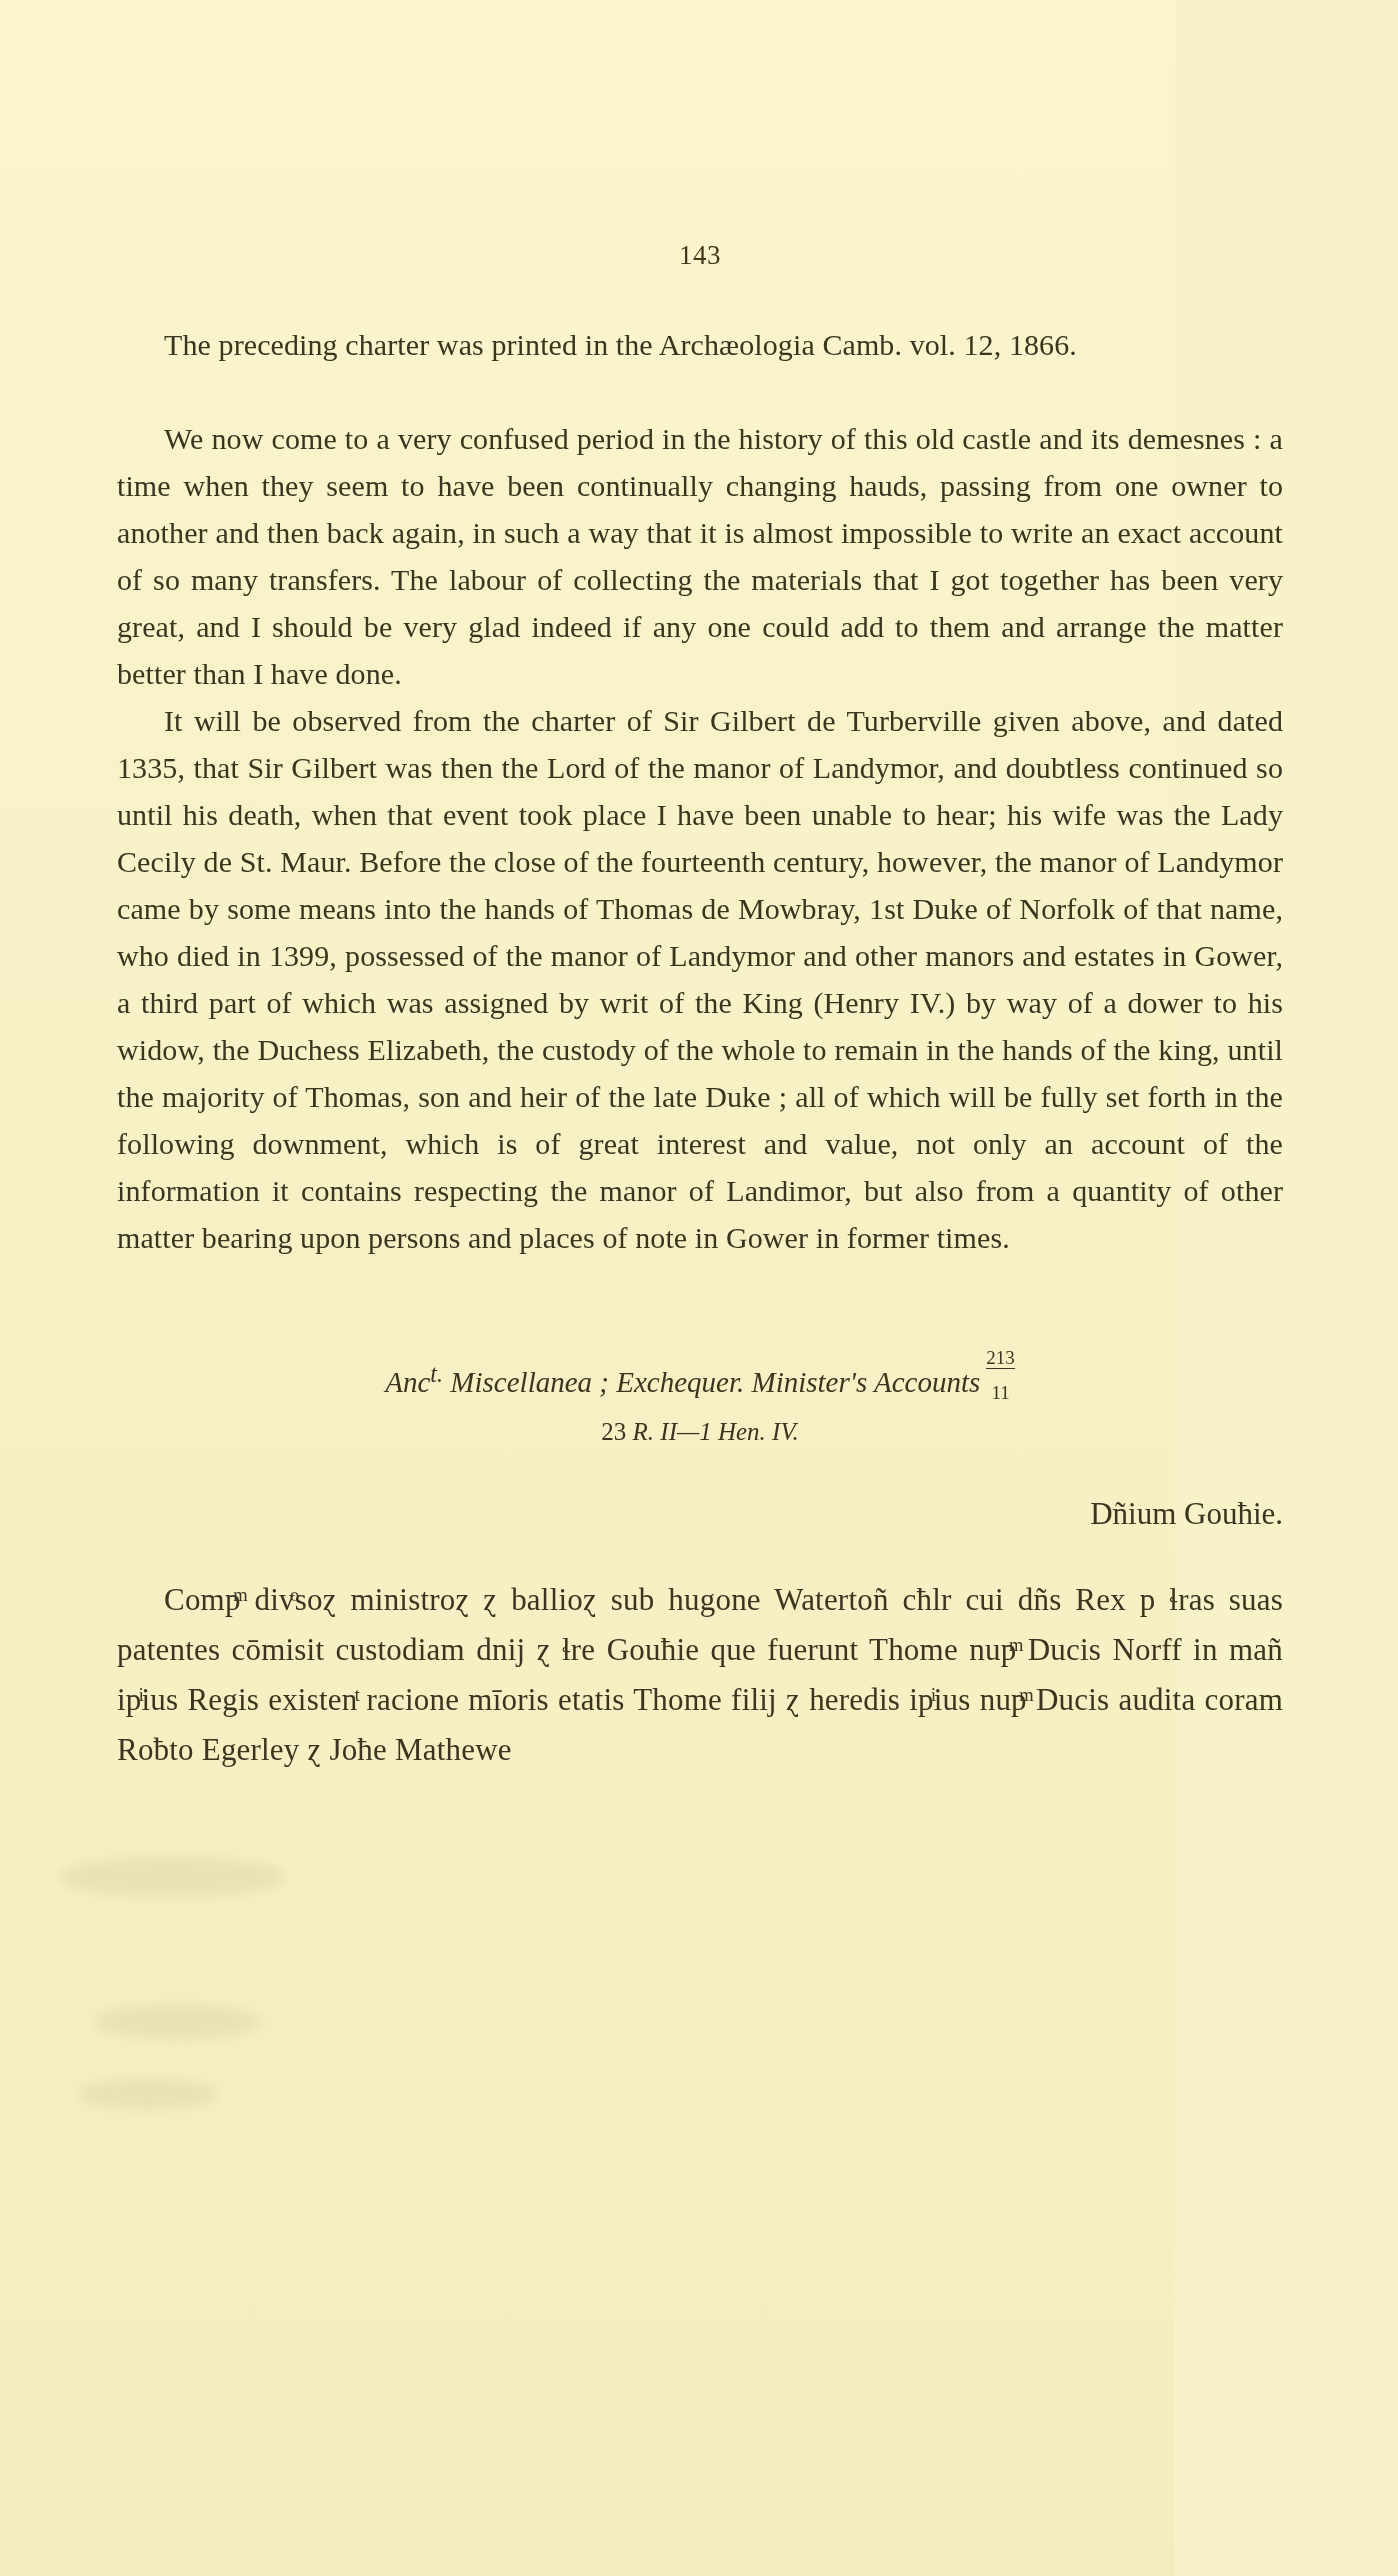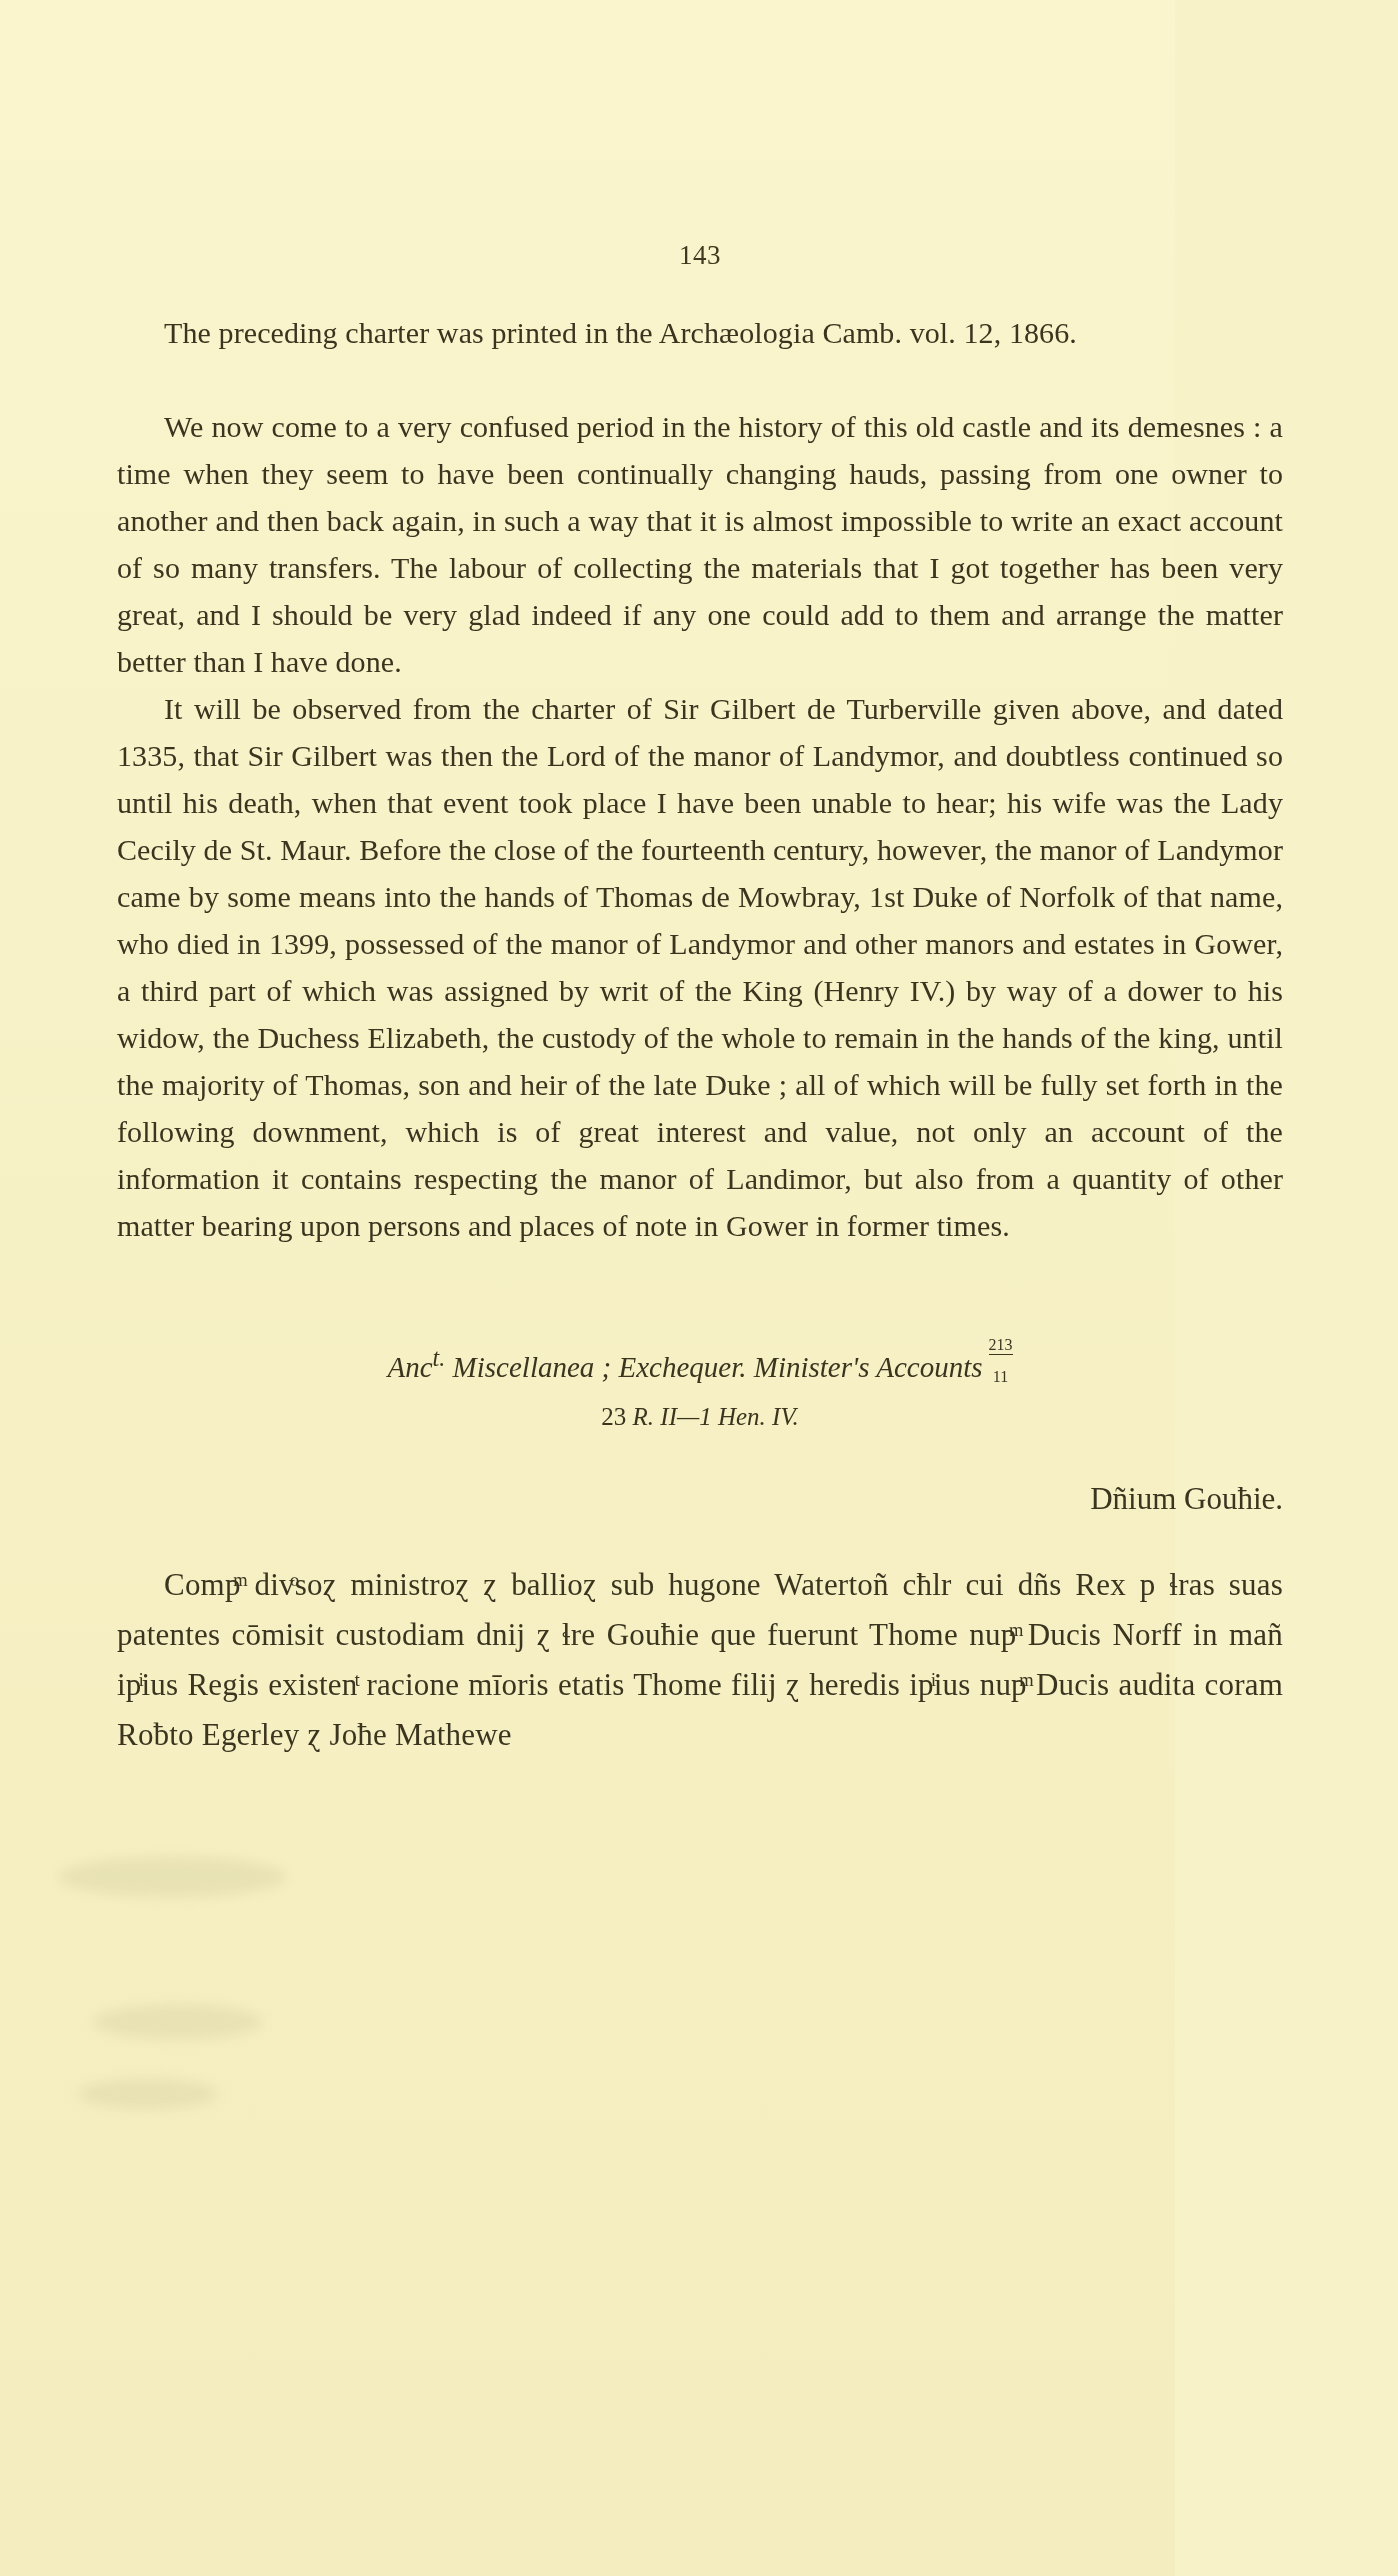--- a/index.html
+++ b/index.html
@@ -35,21 +35,21 @@
   }
   p {
     margin: 0;
     font-size: 30px;
     line-height: 47px;
     text-align: justify;
     color: #3b3520;
     letter-spacing: 0.1px;
   }
   .para-first {
-    margin-top: 38px;
+    margin-top: 50px;
     text-indent: 47px;
   }
   .para-second {
     margin-top: 47px;
     text-indent: 47px;
   }
   .para-third {
     margin-top: 0;
     text-indent: 47px;
   }
@@ -59,21 +59,21 @@
     font-size: 29px;
     line-height: 43px;
     font-style: italic;
     color: #3b3520;
   }
   .frac {
     display: inline-block;
     vertical-align: -0.35em;
     text-align: center;
     font-style: normal;
-    font-size: 16px;
+    font-size: 19px;
     line-height: 1.05;
     margin-left: 6px;
   }
   .frac .num {
     display: block;
   }
   .frac .den {
     display: block;
     border-top: 1.5px solid #3b3520;
     padding-top: 14px;

